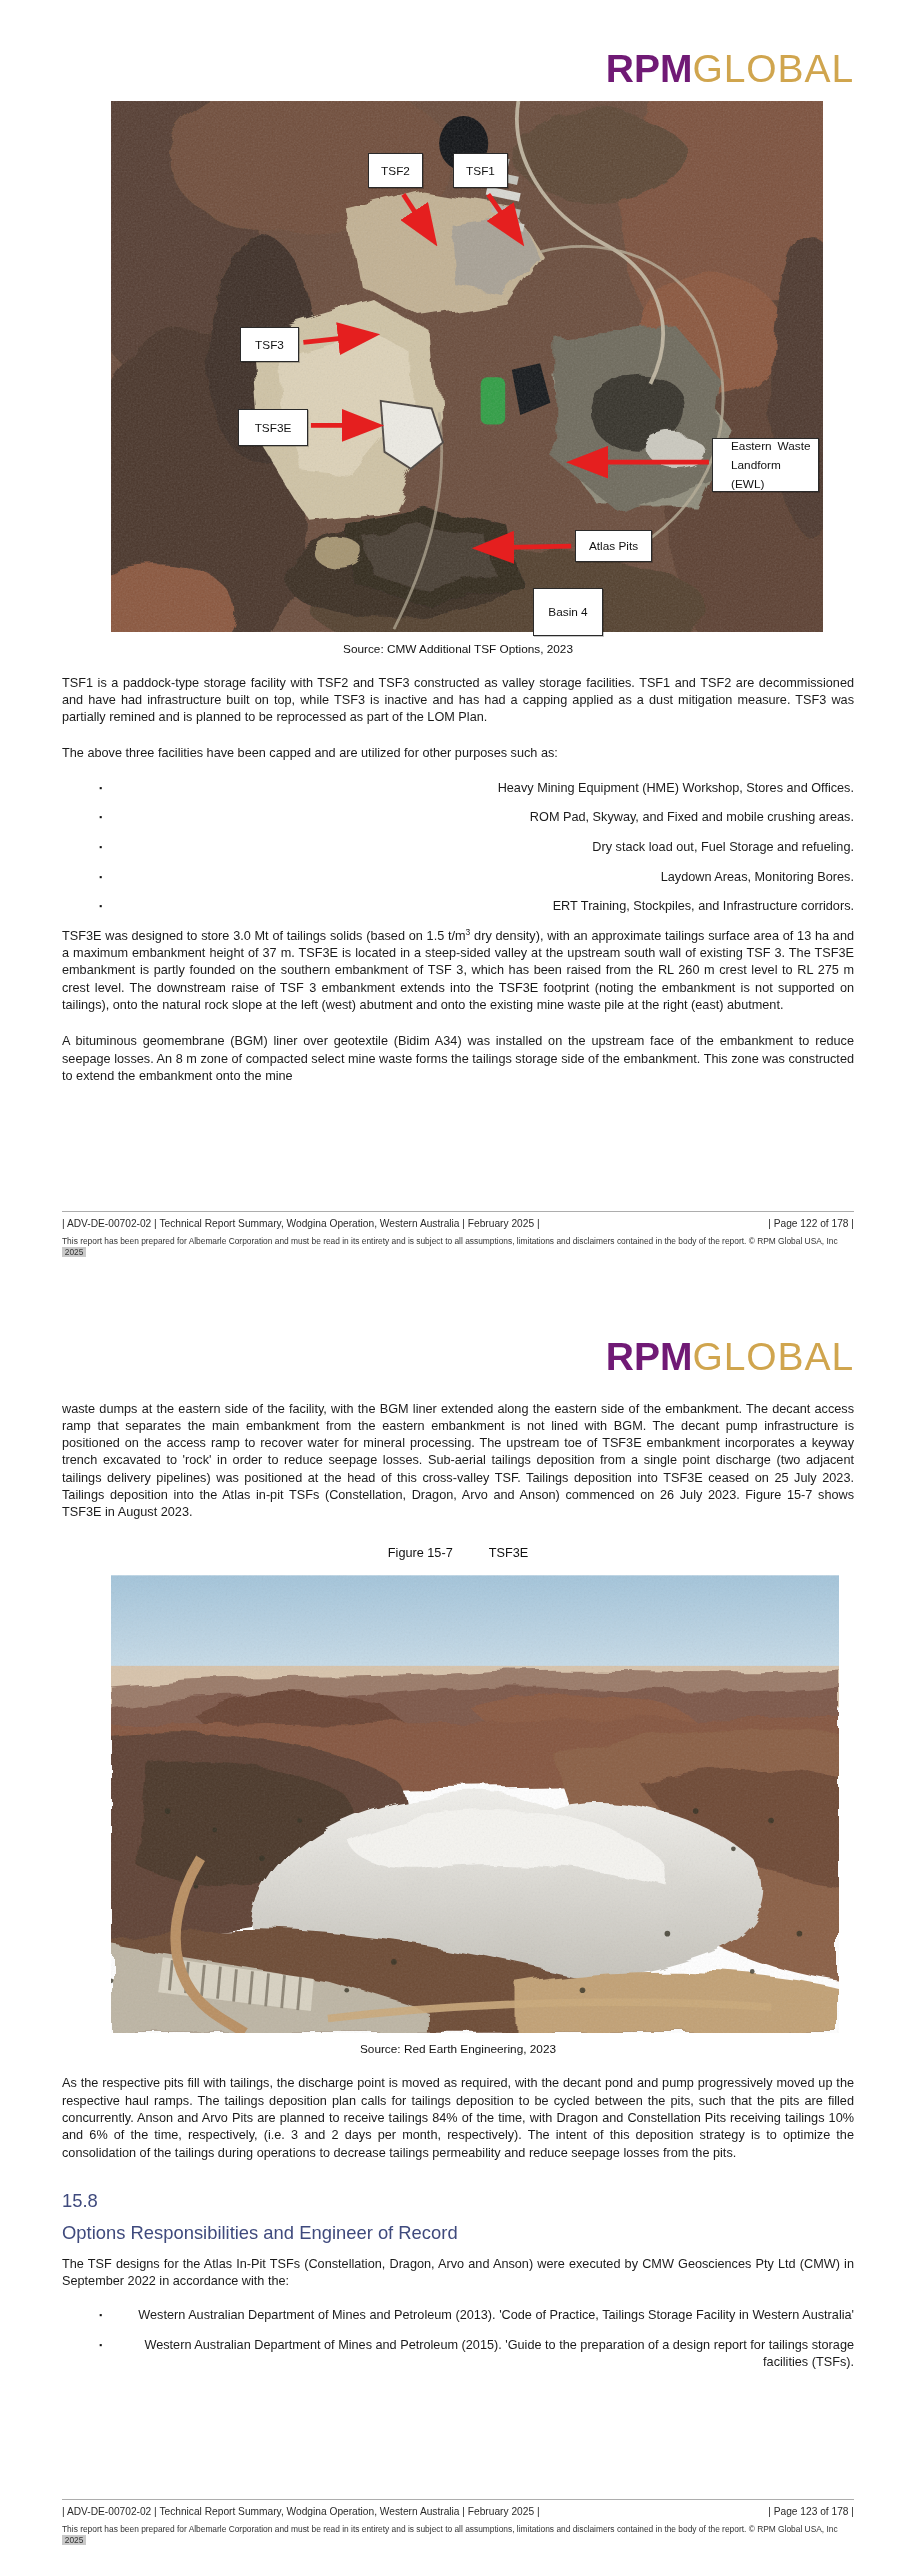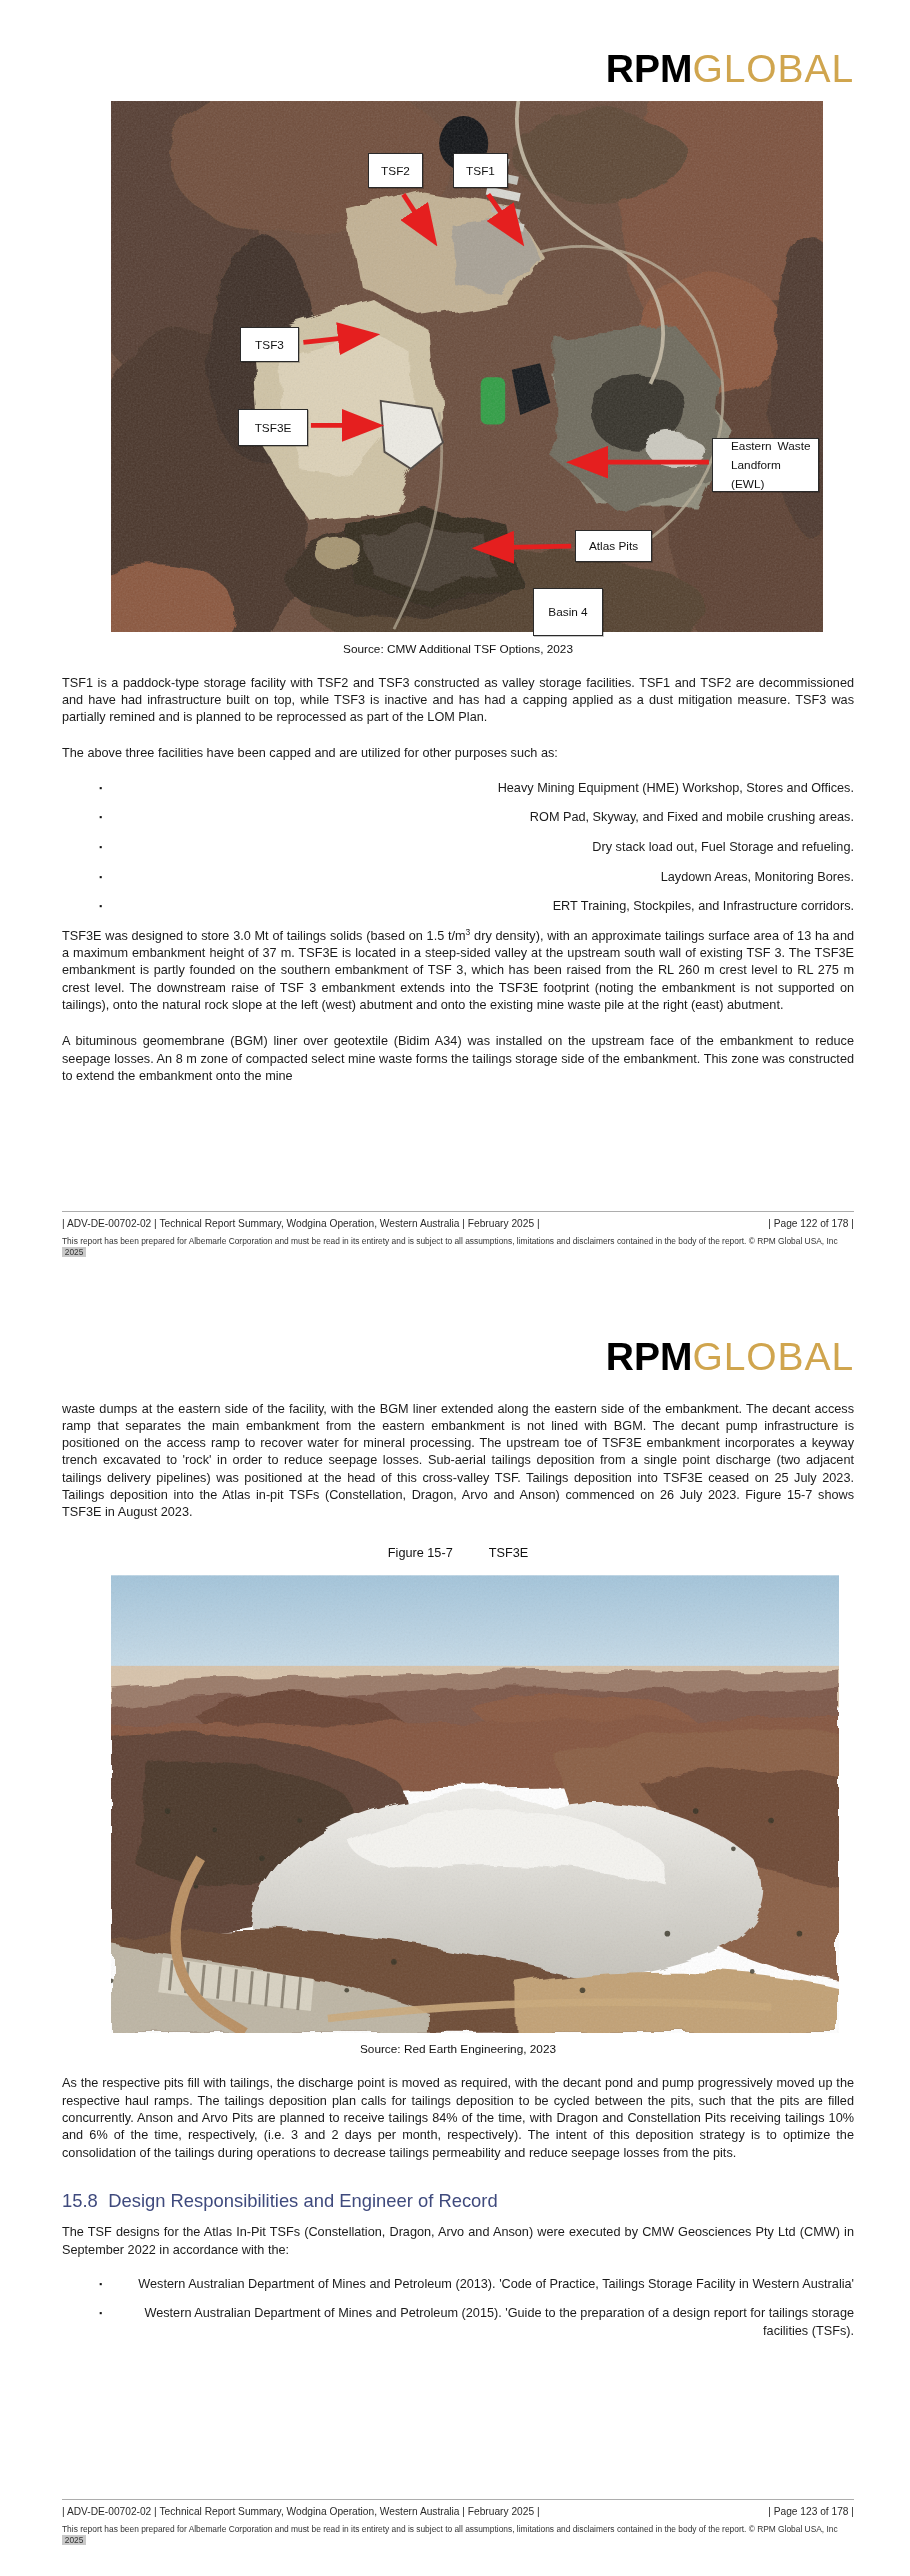--- a/index.html
+++ b/index.html
@@ -2,21 +2,21 @@
 <html style="font-size:15px"><head>
 <meta charset="utf-8">
 <style>
   html,body{margin:0;padding:0;background:#ffffff;}
   body{width:911px;font-family:"Liberation Sans",sans-serif;color:#1b1b1b;}
   .page{width:911px;height:1288px;position:relative;box-sizing:border-box;
         padding:0 57px 0 62px;overflow:hidden;background:#fff;}
   
   .logo-row{display:flex;justify-content:flex-end;padding-top:49px;}
   .logo{font-size:39px;line-height:1;letter-spacing:0;white-space:nowrap;}
-  .logo .rpm{font-weight:700;color:#000000;}
+  .logo .rpm{font-weight:700;color:#701a75;}
   .logo .global{font-weight:300;color:#d0a54e;letter-spacing:0.9px;}
   
   .fig-caption{display:flex;justify-content:center;gap:36px;font-size:12.7px;
                color:#111;margin-top:22.6px;}
   
   .map-figure{position:relative;width:712px;height:531px;margin:13.2px 0 0 49px;}
   .photo-figure{position:relative;width:728px;height:458px;margin:15px 0 0 49px;}
   .map-figure svg.base,.photo-figure svg.base{position:absolute;left:0;top:0;}
   .overlay{position:absolute;left:0;top:0;pointer-events:none;}
   .map-label{position:absolute;background:#fff;border:0.9px solid #2a2a2a;
@@ -27,21 +27,21 @@
   .map-label .spread{display:flex;justify-content:space-between;}
   .fig-source{text-align:center;font-size:11.8px;color:#111;margin-top:9.4px;}
   
   .para{font-size:12.7px;line-height:17.3px;text-align:justify;margin:19px 0 0 0;}
   .para sup{font-size:8.5px;line-height:0;}
   .bullets{margin:17px 0 0 0;padding:0;list-style:none;}
   .bullets li{display:flex;font-size:12.7px;line-height:17.3px;margin:0 0 12.3px 0;}
   .bullets .sq{flex:none;width:22.6px;margin-left:37px;font-size:8.5px;line-height:17.3px;color:#111;}
   .bullets .btxt{flex:1;text-align:right;}
   .section-heading{margin-top:28px;font-size:18.4px;color:#3f4a7d;display:flex;gap:10.4px;
-                   font-weight:400;line-height:1.15;}
+                   font-weight:400;line-height:1.15;flex-direction:column;}
   
   .footer{position:absolute;left:62px;right:57px;bottom:30px;}
   .footer .rule{border-top:1.4px solid #adadad;margin-bottom:6.6px;}
   .footer .row{display:flex;justify-content:space-between;font-size:10.2px;color:#2a2a2a;}
   .footer .disclaimer{margin-top:6.6px;font-size:8.4px;line-height:11px;color:#333;}
   .footer .disclaimer .yr{background:#c9c9c9;padding:0 2.8px;}
 </style>
 </head>
 <body>
 
@@ -302,21 +302,21 @@
       <rect width="772" height="485" filter="url(#noise2)" opacity="0.8"></rect>
     </svg>
   </div>
 
   <div class="fig-source">Source: Red Earth Engineering, 2023</div>
 
   <p class="para">As the respective pits fill with tailings, the discharge point is moved as required, with the decant pond and pump progressively moved up the respective haul ramps. The tailings deposition plan calls for tailings deposition to be cycled between the pits, such that the pits are filled concurrently. Anson and Arvo Pits are planned to receive tailings 84% of the time, with Dragon and Constellation Pits receiving tailings 10% and 6% of the time, respectively, (i.e. 3 and 2 days per month, respectively). The intent of this deposition strategy is to optimize the consolidation of the tailings during operations to decrease tailings permeability and reduce seepage losses from the pits.</p>
 
   <div class="section-heading">
     <span>15.8</span>
-    <span>Design Responsibilities and Engineer of Record</span>
+    <span>Options Responsibilities and Engineer of Record</span>
   </div>
 
   <p class="para" style="margin-top:13.2px;">The TSF designs for the Atlas In-Pit TSFs (Constellation, Dragon, Arvo and Anson) were executed by CMW Geosciences Pty Ltd (CMW) in September 2022 in accordance with the:</p>
 
   <ul class="bullets">
     <li>
         <span class="sq">▪</span>
         <span class="btxt">Western Australian Department of Mines and Petroleum (2013). 'Code of Practice, Tailings Storage Facility in Western Australia'</span>
       </li>
     <li>

